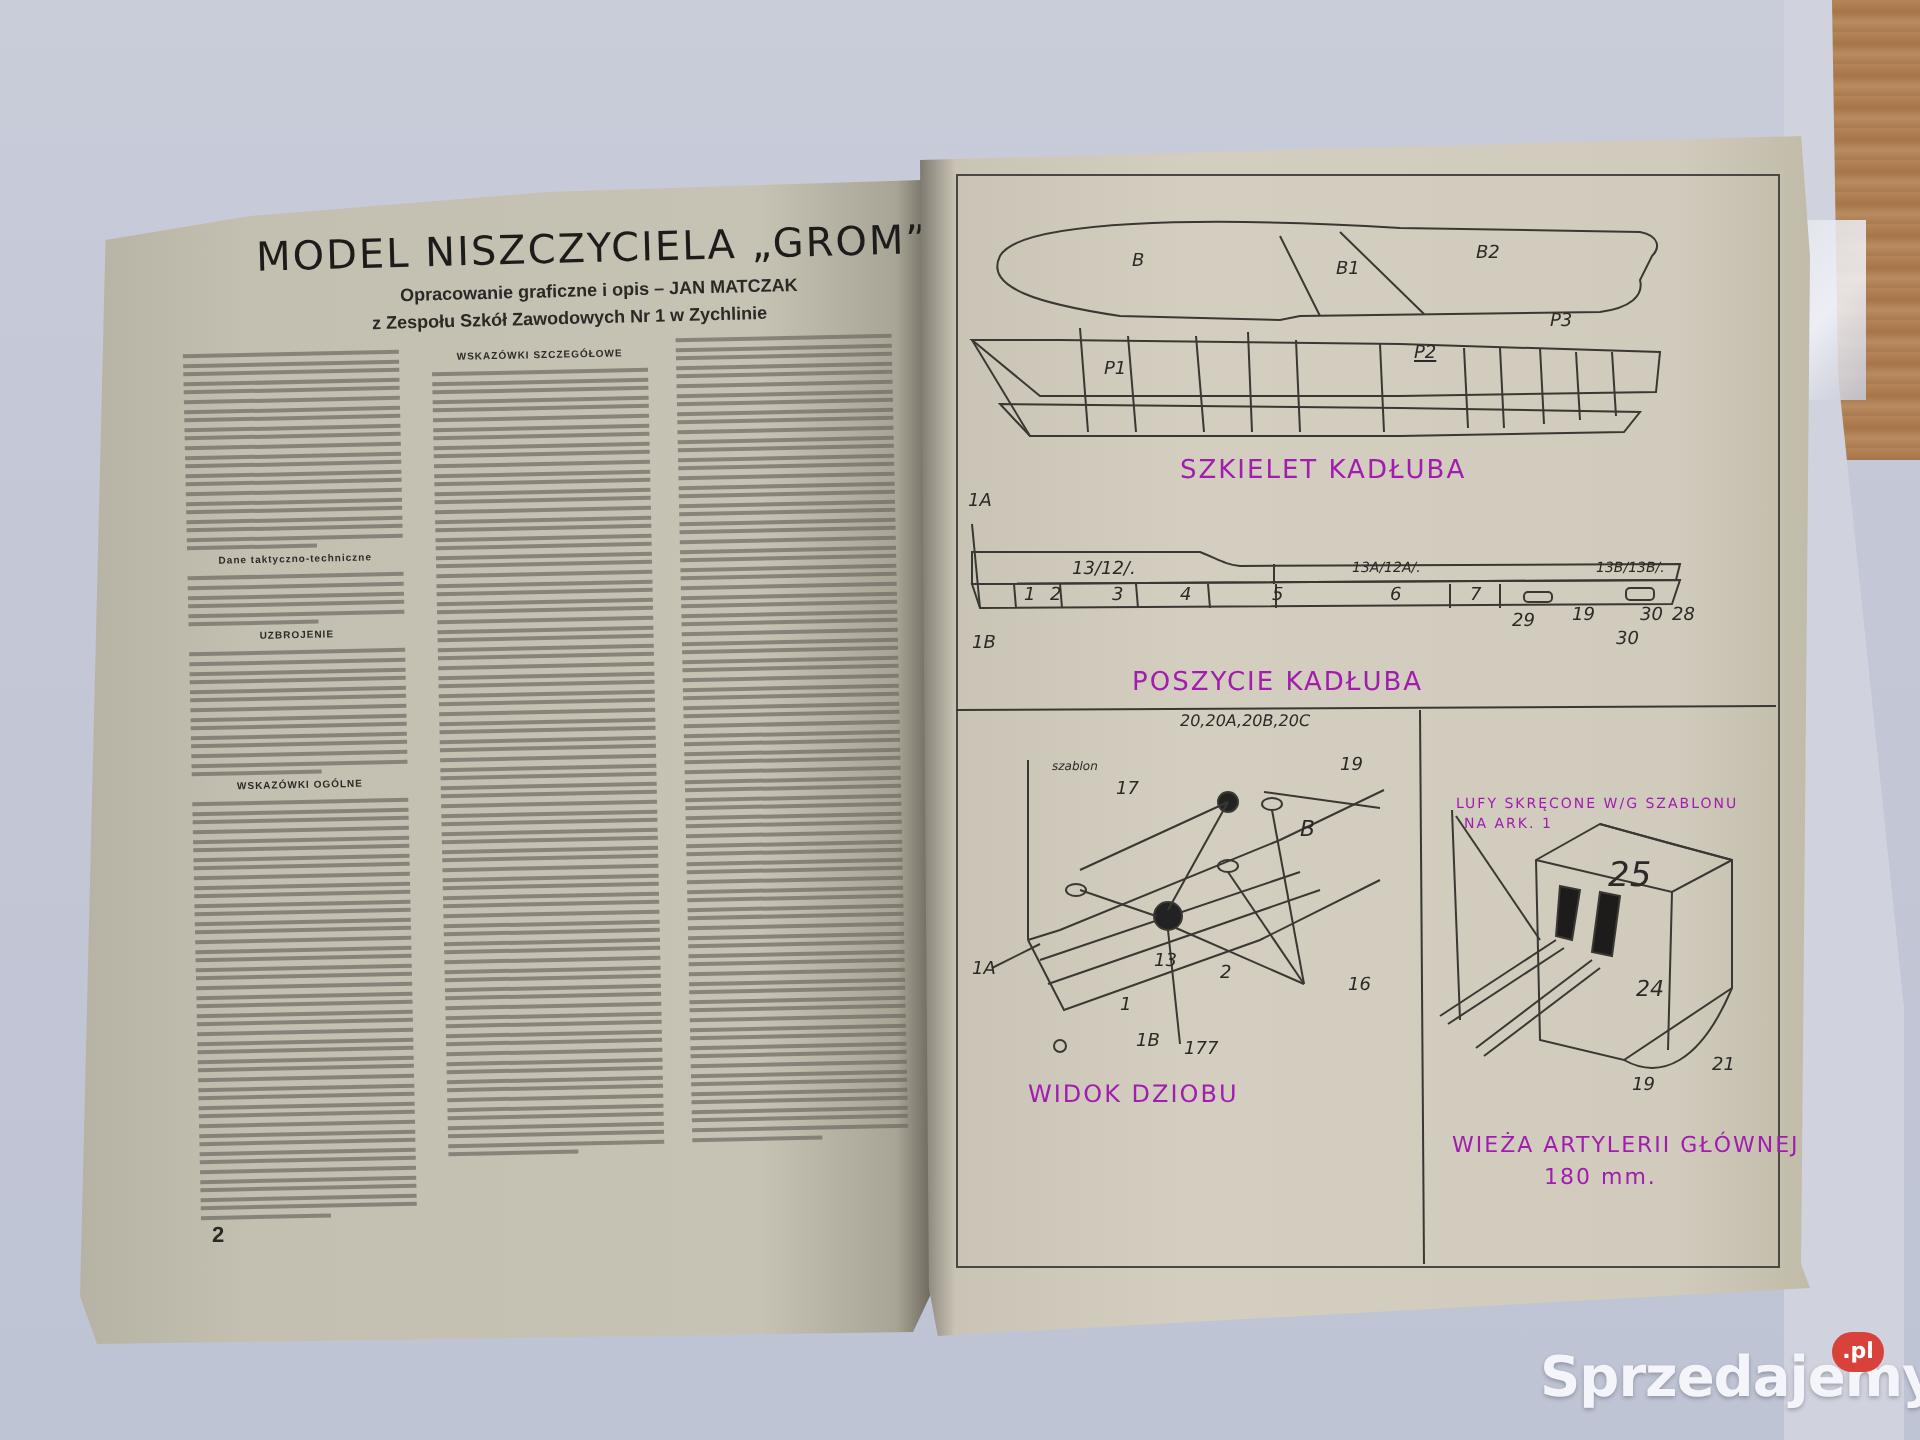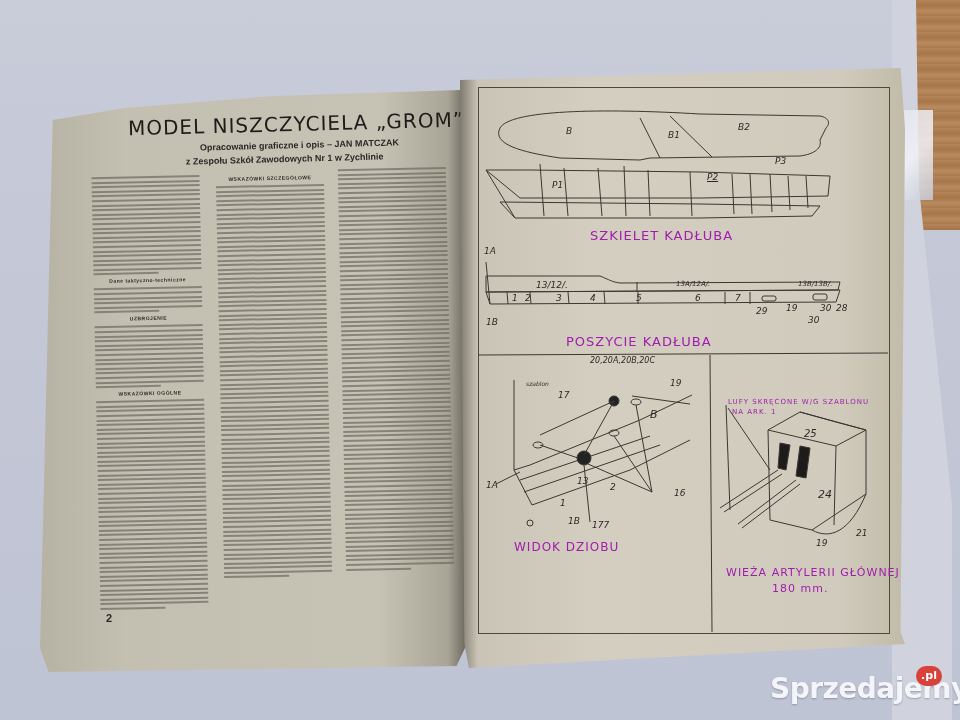--- a/index.html
+++ b/index.html
@@ -479,21 +479,21 @@
 <div class="part-label" style="left:560px; top:498px;">1</div>
 <div class="part-label" style="left:610px; top:482px;">2</div>
 <div class="part-label" style="left:568px; top:516px;">1B</div>
 <div class="part-label" style="left:654px; top:488px;margin-left:20px;">16</div>
 <div class="part-label" style="left:592px; top:520px;">177</div>
 
 <div class="drawing-label" style="left:514px; top:540px; font-size:12px;">WIDOK DZIOBU</div>
 
 <div class="drawing-label" style="left:728px; top:398px; font-size:7px;">LUFY SKRĘCONE W/G SZABLONU</div>
 <div class="drawing-label" style="left:732px; top:408px; font-size:7px;">NA ARK. 1</div>
-<div class="part-label" style="left:804px; top:428px; font-size:10px;">25</div>
+<div class="part-label" style="left:804px; top:428px; font-size:17px;">25</div>
 <div class="part-label" style="left:818px; top:488px; font-size:11px;">24</div>
 <div class="part-label" style="left:816px; top:538px;">19</div>
 <div class="part-label" style="left:856px; top:528px;">21</div>
 
 <div class="drawing-label" style="left:726px; top:566px; font-size:11px;">WIEŻA ARTYLERII GŁÓWNEJ</div>
 <div class="drawing-label" style="left:772px; top:582px; font-size:11px;">180 mm.</div>
 
 <div class="watermark">Sprzedajemy</div>
 <div class="watermark-badge">.pl</div>
 

